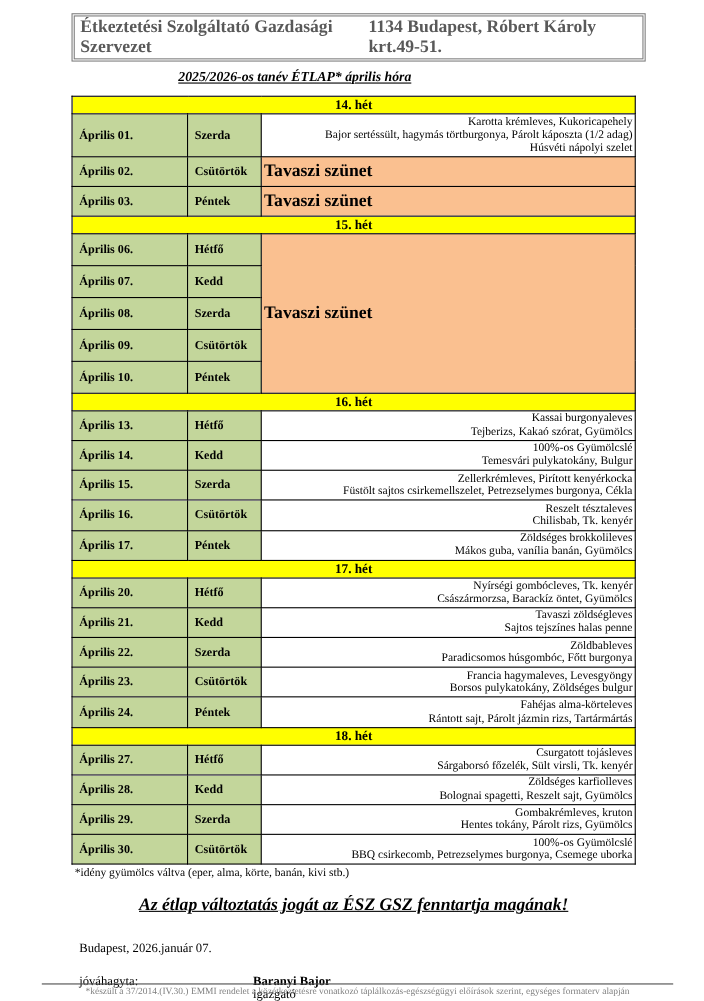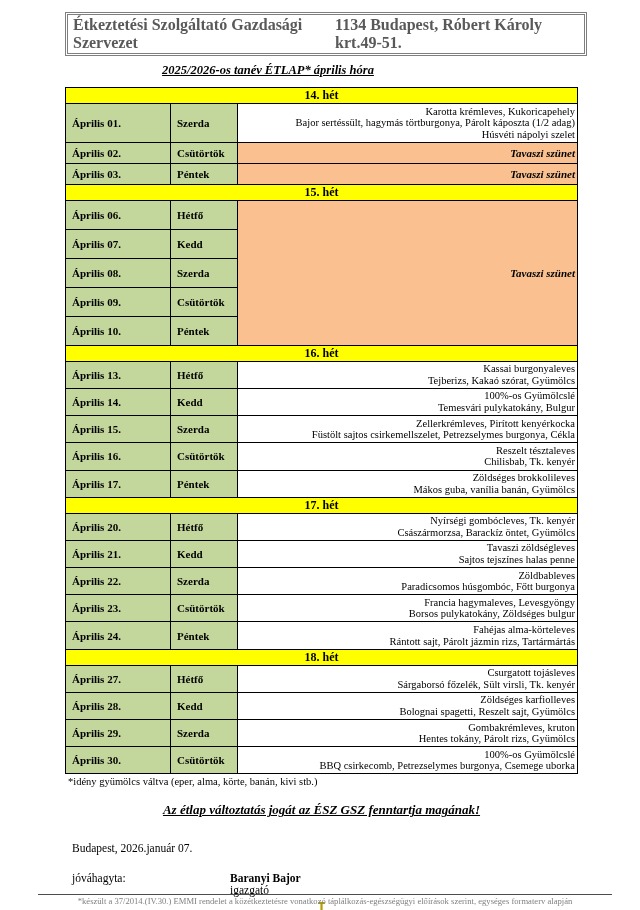--- a/index.html
+++ b/index.html
@@ -51,29 +51,29 @@
     vertical-align:middle;
   }
   .cell-menu{
     background:#ffffff;
     font-size:10.5px;text-align:right;
     line-height:11.6px;padding:1.5px 2px;
     vertical-align:middle;
   }
   .cell-vacation{
     background:#fac090;
-    text-align:right;font-weight:bold;font-size:11px;
-    vertical-align:middle;padding:4px 2px;font-style:italic;
+    text-align:left;font-weight:bold;font-size:16px;
+    vertical-align:middle;padding:4px 2px;
   }
   tr.row-tall td{height:24px;}
   
   .fruit-note{margin:2px 0 0 68px;font-size:10.5px;}
   .rights-notice{
     width:513px;margin:15px 0 0 65px;text-align:center;
-    font-size:13px;font-weight:bold;font-style:italic;
+    font-size:16px;font-weight:bold;font-style:italic;
     text-decoration:underline;
   }
   .date-line{margin:24px 0 0 72px;font-size:11.5px;}
   .sig-row{display:flex;margin:18px 0 0 72px;font-size:11.5px;}
   .sig-label{width:158px;}
   .sig-name{font-weight:bold;}
   .sig-title{font-weight:normal;}
   .cursor-mark{
     width:513px;margin:4px 0 0 65px;text-align:center;
     font-family:"DejaVu Sans Mono", monospace;

